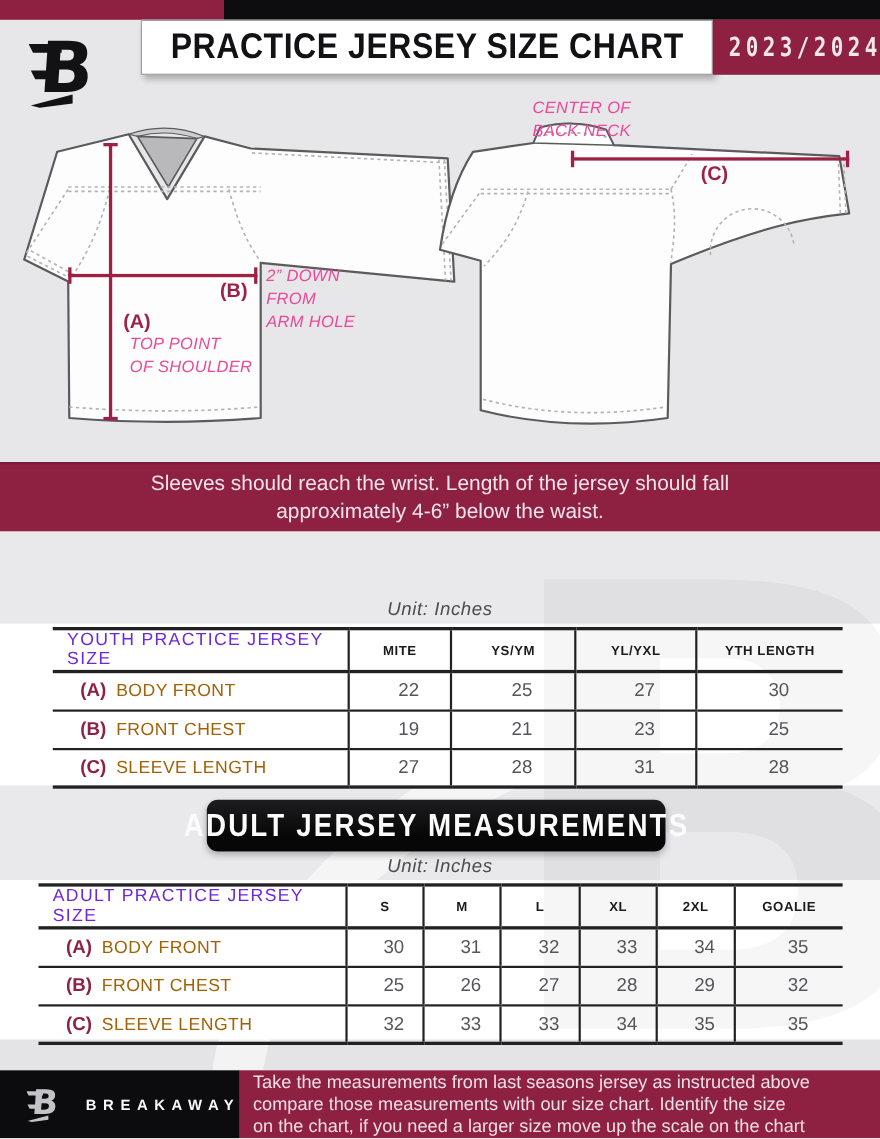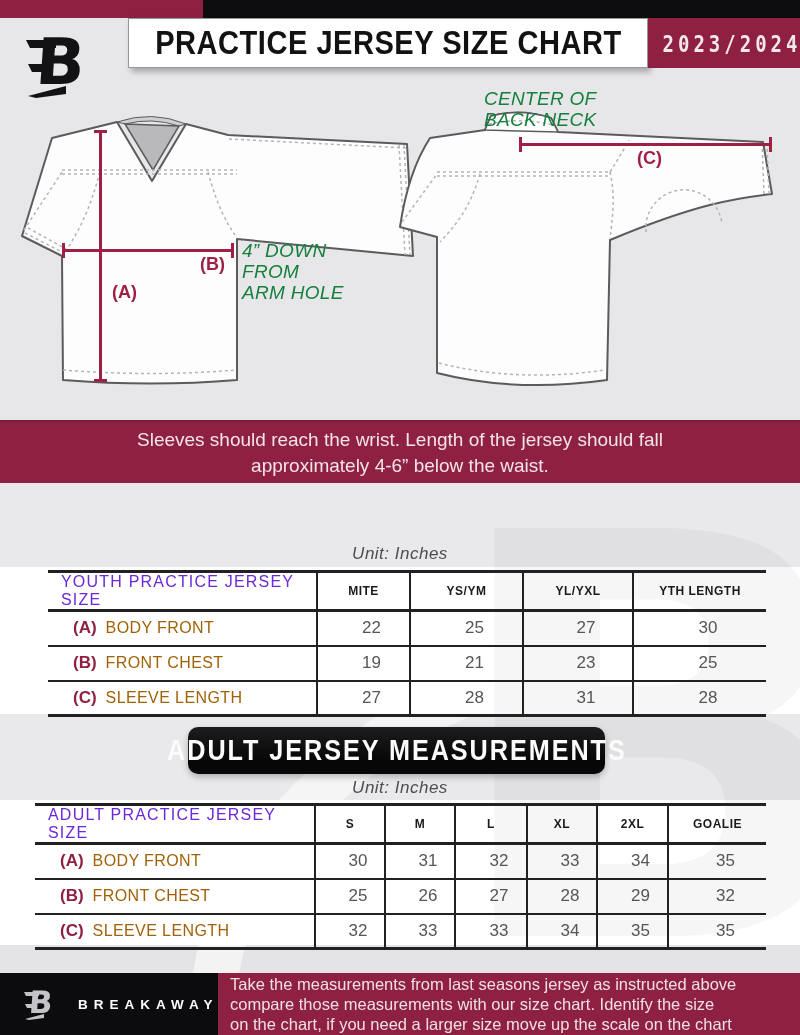--- a/index.html
+++ b/index.html
@@ -33,22 +33,22 @@
 
   
   .vline,.hline{position:absolute;background:#9e2145;z-index:4;}
   .vline{width:3px;}
   .vline::before,.vline::after{content:"";position:absolute;left:-5px;width:13px;height:3px;background:#9e2145;}
   .vline::before{top:0;}.vline::after{bottom:0;}
   .hline{height:3px;}
   .hline::before,.hline::after{content:"";position:absolute;top:-6px;width:3px;height:15px;background:#9e2145;}
   .hline::before{left:0;}.hline::after{right:0;}
   .mlabel{position:absolute;font-weight:700;font-size:18px;color:#9e2145;z-index:4;}
-  .mcap{position:absolute;font-style:italic;font-weight:500;font-size:19px;line-height:21px;
-        color:#15803d;white-space:pre-line;letter-spacing:.3px;z-index:4;}
+  .mcap{position:absolute;font-style:italic;font-weight:500;font-size:15px;line-height:21px;
+        color:#ec4899;white-space:pre-line;letter-spacing:.3px;z-index:4;}
 
   
   .notice{position:absolute;left:0;top:420px;width:800px;height:63px;background:#8e2042;
           border-top:2px solid #7a1b37;display:flex;align-items:center;justify-content:center;z-index:2;}
   .notice div{font-size:19px;line-height:26px;color:#f2e4e9;text-align:center;white-space:pre-line;}
 
   
   .band{position:absolute;left:0;width:800px;z-index:0;}
   .band.gray{background:#e9e9eb;}
   .band-1{top:483px;height:84px;}
@@ -176,22 +176,24 @@
           <path d="M371 33 L373 84"></path>
       </g>
     </svg>
   </div>
 
   <div class="vline" style="left:99px;top:130px;height:252px;"></div>
   <div class="hline" style="left:62px;top:249px;width:172px;"></div>
   <div class="hline" style="left:519px;top:143px;width:253px;"></div>
 
   <div class="mlabel" style="left:112px;top:282px;">(A)</div>
+  <div class="mcap" style="left:118px;top:302px;">TOP POINT
+OF SHOULDER</div>
   <div class="mlabel" style="left:200px;top:254px;">(B)</div>
-  <div class="mcap" style="left:242px;top:240px;">4” DOWN
+  <div class="mcap" style="left:242px;top:240px;">2” DOWN
 FROM
 ARM HOLE</div>
   <div class="mlabel" style="left:637px;top:148px;">(C)</div>
   <div class="mcap" style="left:484px;top:88px;">CENTER OF
 BACK NECK</div>
 
   <div class="notice">
     <div>Sleeves should reach the wrist. Length of the jersey should fall
 approximately 4-6” below the waist.</div>
   </div>

